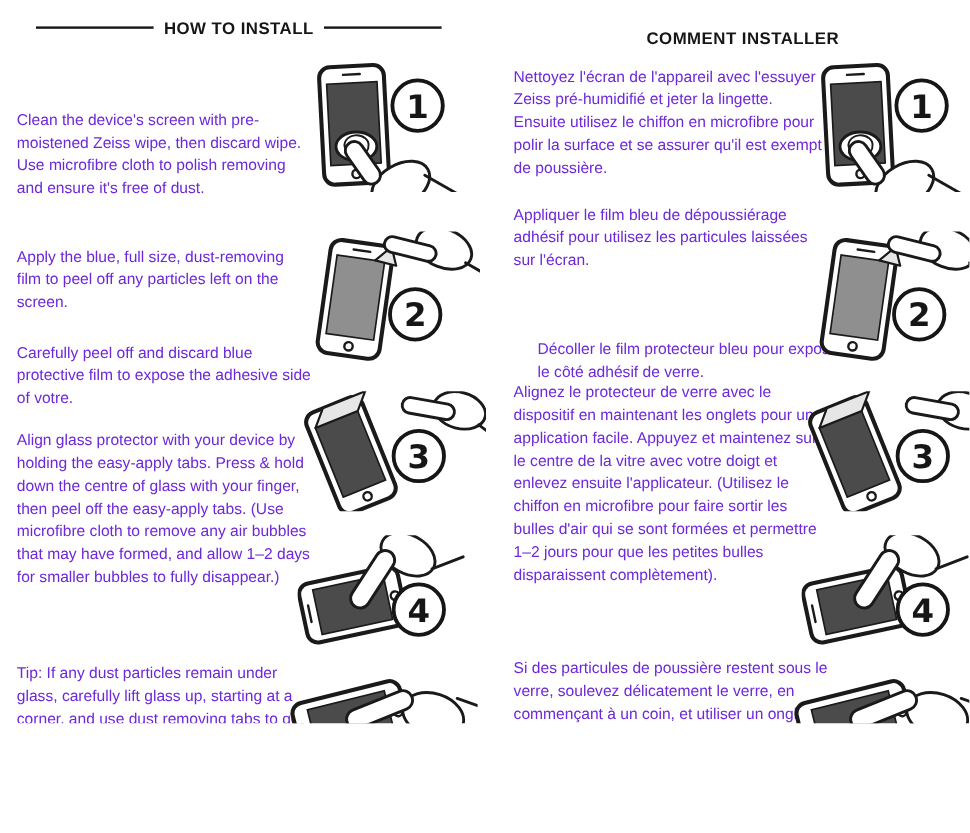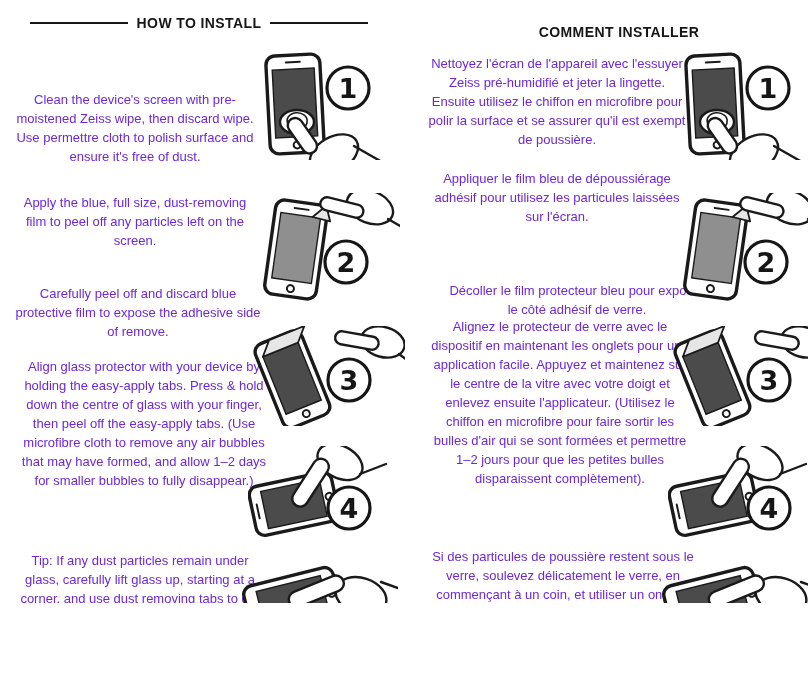--- a/index.html
+++ b/index.html
@@ -1,20 +1,20 @@
 <!DOCTYPE html>
 <html><head>
 <meta charset="utf-8">
 <style>
   * { margin:0; padding:0; box-sizing:border-box; }
   html,body { background:#ffffff; }
   body { font-family:"Liberation Sans", sans-serif; }
   .page {
     position:relative; width:808px; height:603px; background:#ffffff;
-    overflow:hidden; color:#1f1f1f;text-align:center;
+    overflow:hidden; color:#1f1f1f;
   }
   .col-header { position:absolute; display:flex; align-items:center; gap:9px; }
   .col-header .rule { flex:1; height:2px; background:#161616; }
   .col-header .title {
     font-size:14px; font-weight:bold; letter-spacing:.4px; white-space:nowrap;
     color:#161616;
   }
   .para {
     position:absolute; font-size:13px; line-height:19px; color:#6d28d9;
   }
@@ -117,23 +117,23 @@
       </symbol>
     </defs>
   </svg>
 
   <div class="col-header" style="left:30px; top:15px; width:338px;">
     <span class="rule"></span>
     <span class="title">HOW TO INSTALL</span>
     <span class="rule"></span>
   </div>
 
-  <p class="para" style="left:14px; top:90px; width:242px;">Clean the device's screen with pre-moistened Zeiss wipe, then discard wipe. Use permettre cloth to polish surface and ensure it's free of dust.</p>
-  <p class="para" style="left:14px; top:193px; width:242px;">Apply the blue, full size, dust-removing film to peel off any particles left on the screen.</p>
-  <p class="para" style="left:14px; top:284px; width:248px;">Carefully peel off and discard blue protective film to expose the adhesive side of remove.</p>
+  <p class="para" style="left:14px; top:90px; width:242px;">Clean the device's screen with pre-moistened Zeiss wipe, then discard wipe. Use microfibre cloth to polish removing and ensure it's free of dust.</p>
+  <p class="para" style="left:14px; top:204px; width:242px;">Apply the blue, full size, dust-removing film to peel off any particles left on the screen.</p>
+  <p class="para" style="left:14px; top:284px; width:248px;">Carefully peel off and discard blue protective film to expose the adhesive side of votre.</p>
   <p class="para" style="left:14px; top:357px; width:260px;">Align glass protector with your device by holding the easy-apply tabs. Press &amp; hold down the centre of glass with your finger, then peel off the easy-apply tabs. (Use microfibre cloth to remove any air bubbles that may have formed, and allow 1–2 days for smaller bubbles to fully disappear.)</p>
   <p class="para" style="left:14px; top:551px; width:252px;">Tip: If any dust particles remain under glass, carefully lift glass up, starting at a corner, and use dust removing tabs to get rid of dust. Set protector back onto screen.</p>
 
   <svg class="illus" style="left:248px; top:50px;" width="150" height="110">
       <use href="#sym-ill-1"></use>
     </svg>
   <svg class="illus" style="left:250px; top:193px;" width="150" height="112">
       <use href="#sym-ill-2"></use>
     </svg>
   <svg class="illus" style="left:243px; top:326px;" width="162" height="100">

